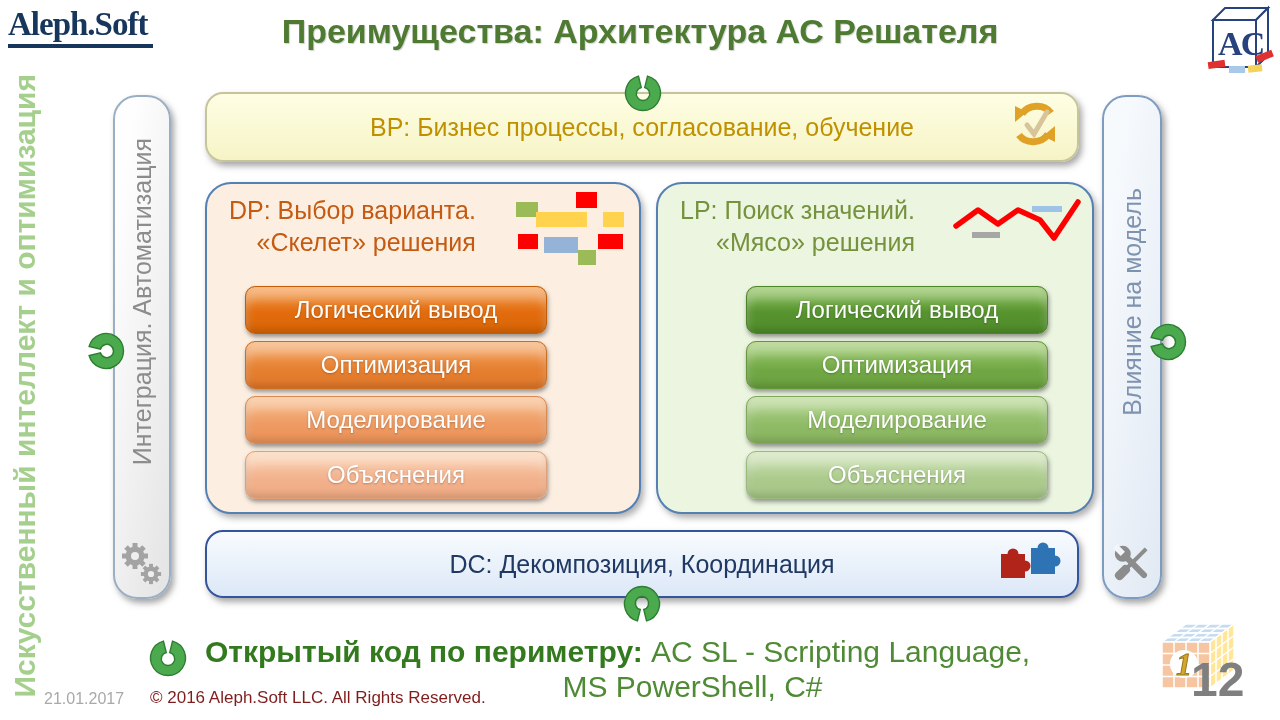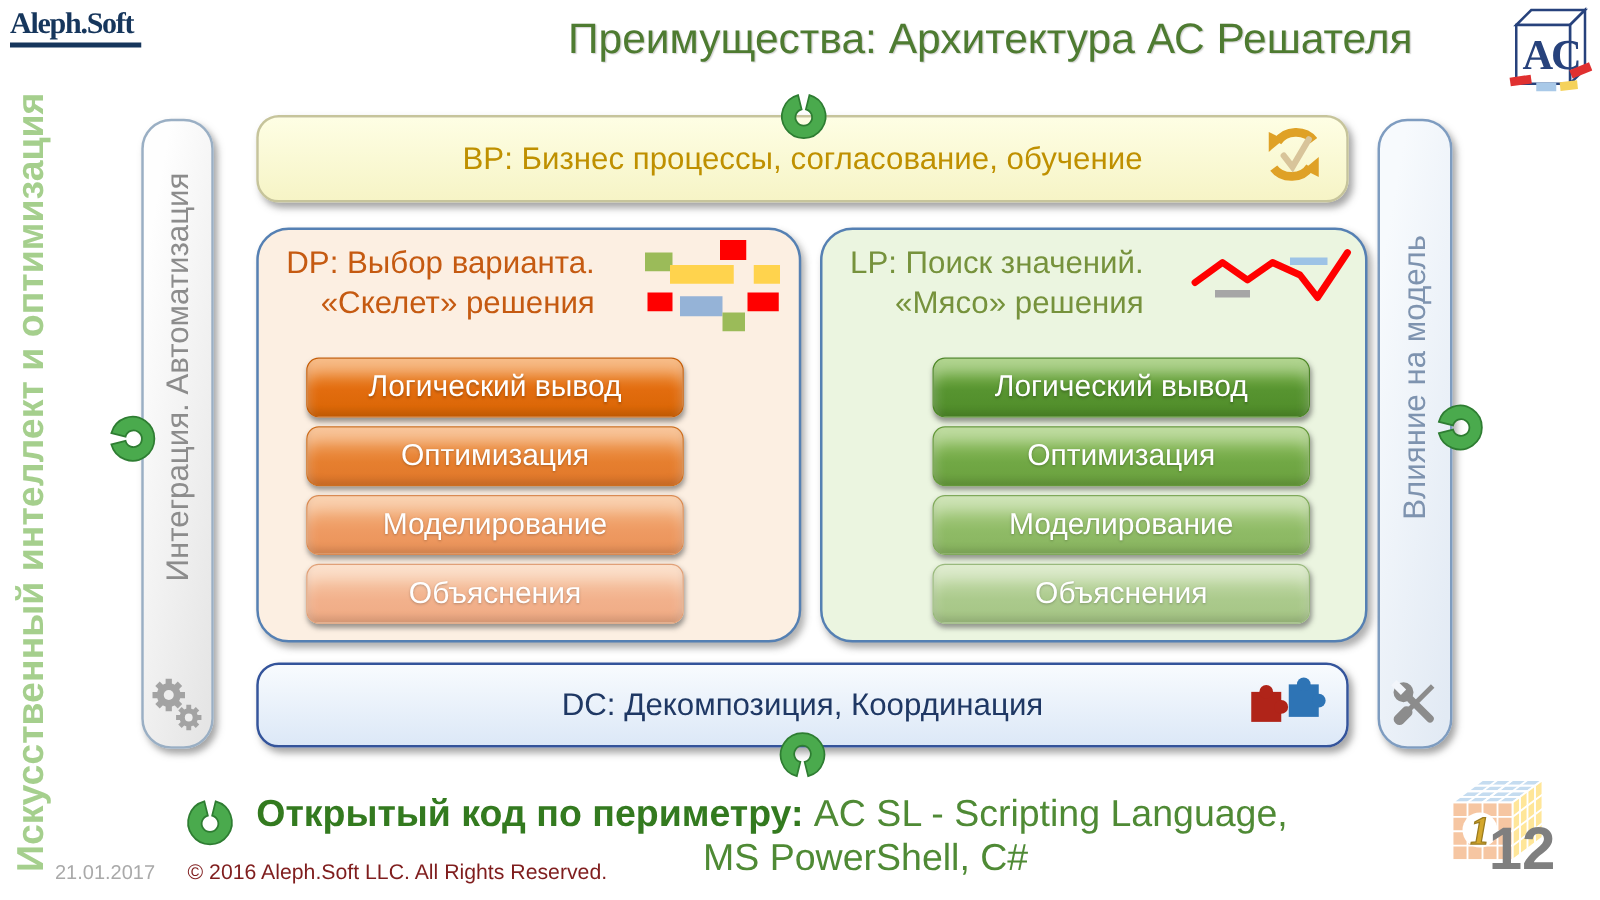--- a/index.html
+++ b/index.html
@@ -1,24 +1,24 @@
 <!DOCTYPE html>
 <html><head>
 <meta charset="utf-8">
 <style>
   html,body{margin:0;padding:0;background:#ffffff;}
   .slide{position:relative;width:1280px;height:720px;background:#ffffff;
          font-family:"Liberation Sans",sans-serif;overflow:hidden;}
 
   
   .aleph-logo{position:absolute;left:8px;top:6px;font-family:"Liberation Serif",serif;
-    font-weight:bold;font-size:24px;color:#16365C;letter-spacing:-1px;
+    font-weight:bold;font-size:33px;color:#16365C;letter-spacing:-1px;
     border-bottom:4px solid #16365C;padding:0 6px 1px 0;}
-  .page-title{position:absolute;left:150px;right:150px;top:12px;text-align:right;
-    font-size:34px;font-weight:normal;color:#4E7B31;text-shadow:1px 1px 1px rgba(0,0,0,.18);}
+  .page-title{position:absolute;left:150px;right:150px;top:12px;text-align:center;
+    font-size:34px;font-weight:bold;color:#4E7B31;text-shadow:1px 1px 1px rgba(0,0,0,.18);}
 
   
   .edge-caption{position:absolute;left:2px;top:55px;width:46px;height:662px;
     display:flex;align-items:center;justify-content:center;}
   .v-text{writing-mode:vertical-rl;transform:rotate(180deg);white-space:nowrap;}
   .edge-caption .v-text{color:#A5CF8D;font-weight:bold;font-size:30px;}
 
   
   .rail{position:absolute;top:95px;width:54px;height:500px;border-radius:24px;
     box-shadow:3px 4px 6px rgba(90,90,90,.55);}

